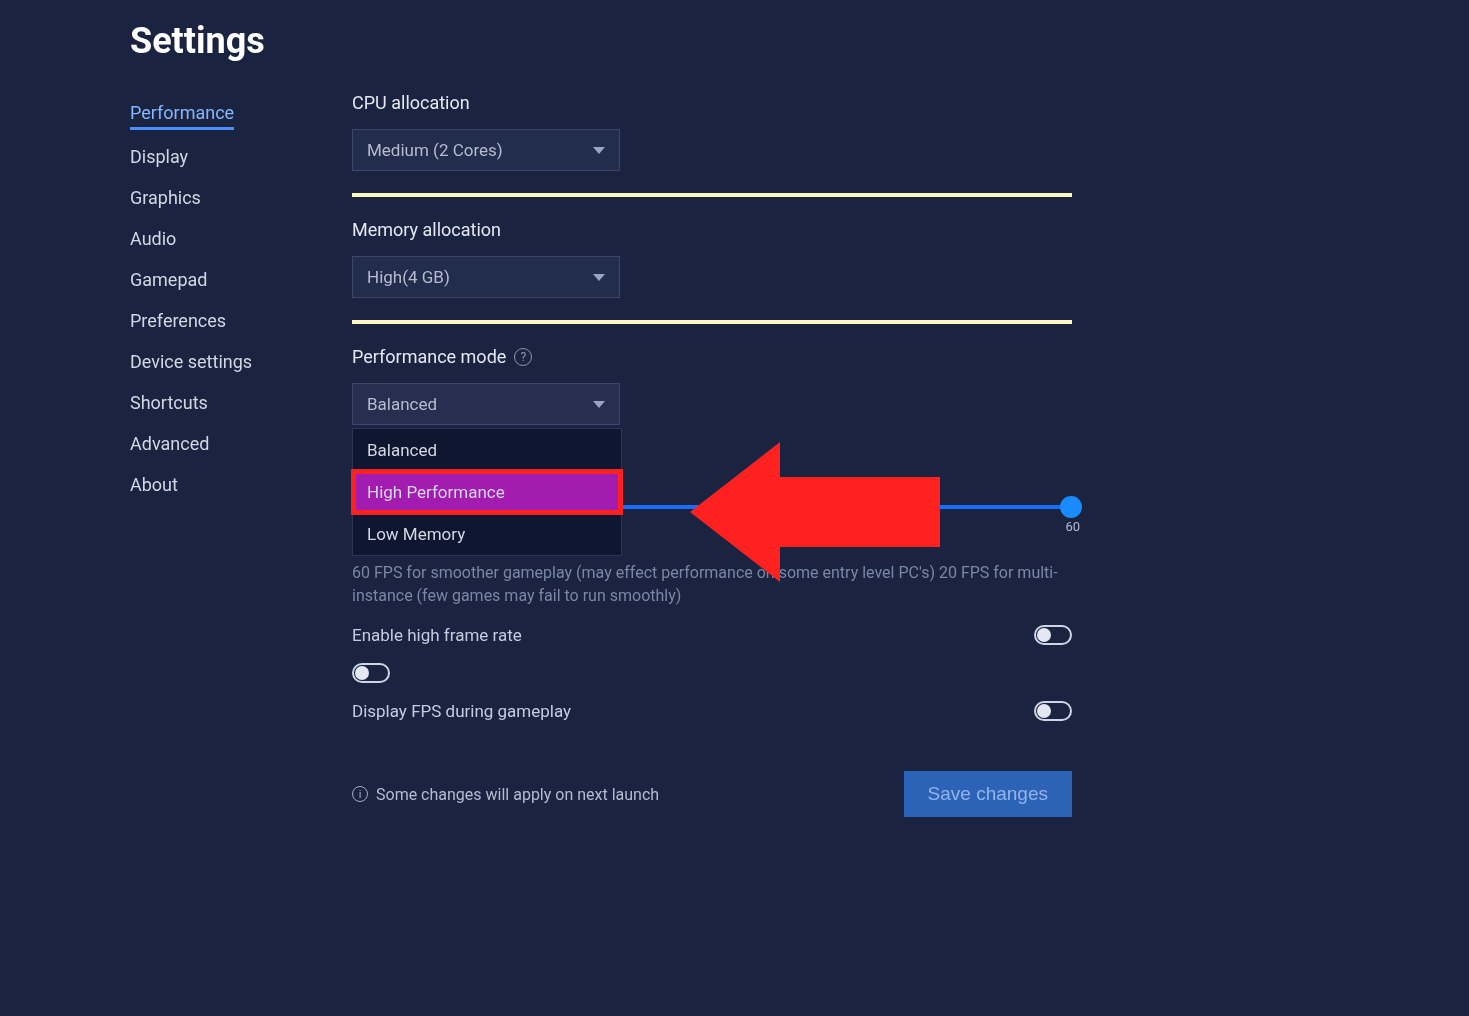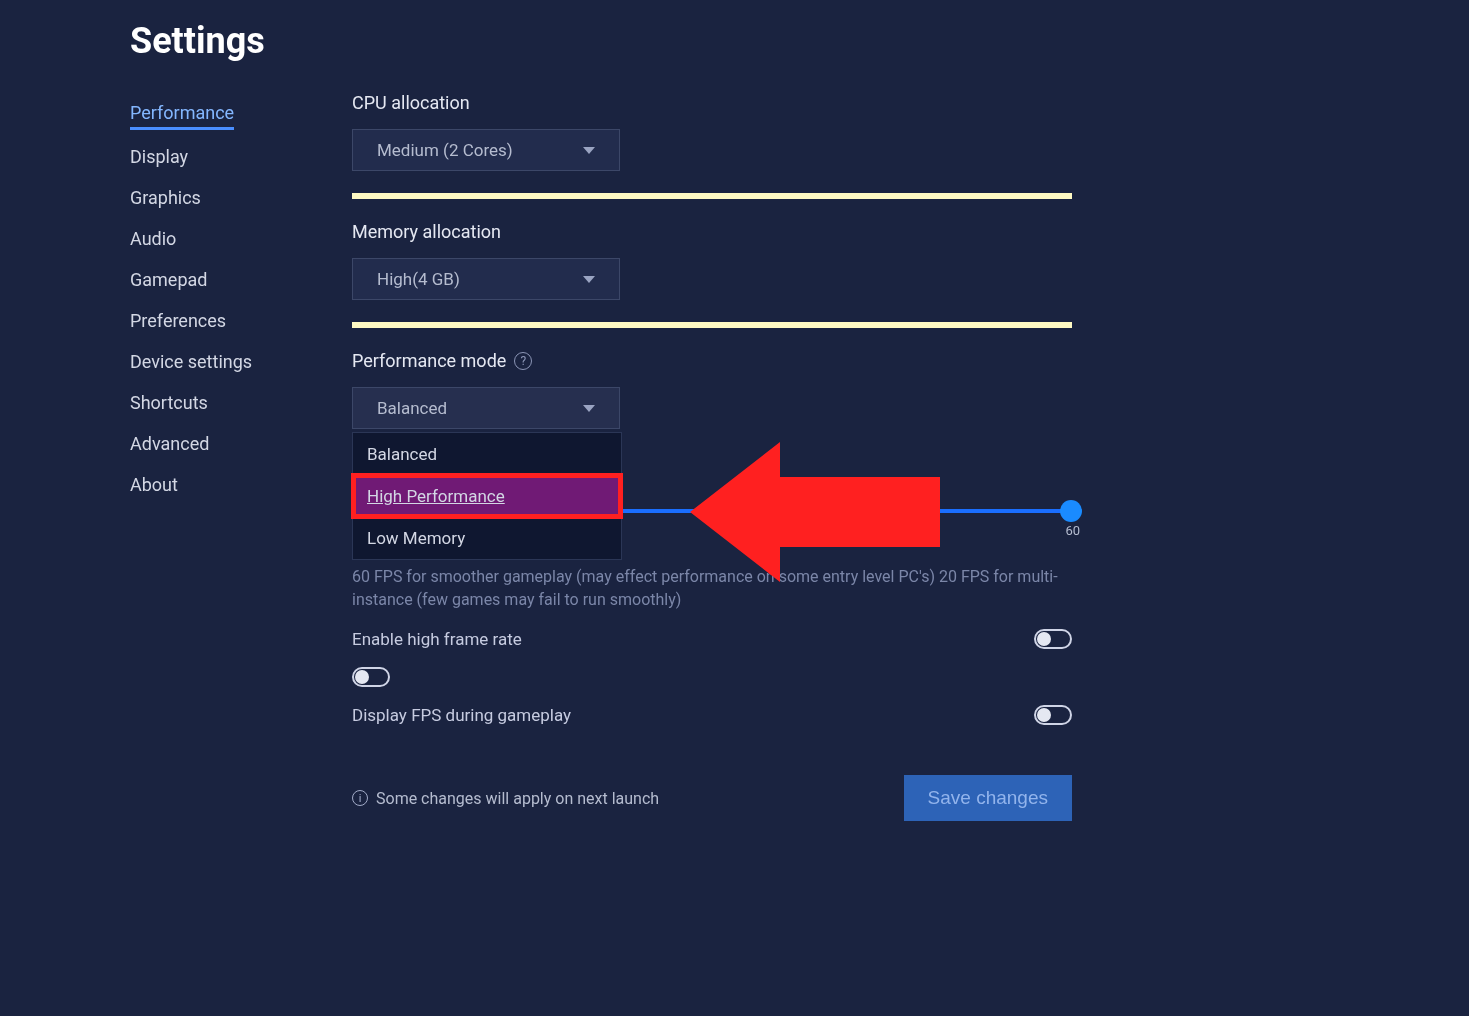--- a/index.html
+++ b/index.html
@@ -41,21 +41,21 @@
   padding-bottom:4px;
   margin-bottom:6px;
 }
 .main {
   flex:1;
   max-width:720px;
 }
 .section {
   padding-bottom:22px;
   margin-bottom:22px;
-  border-bottom:6px solid #fef9c3;
+  border-bottom:4px solid #fef9c3;
 }
 .label {
   font-size:18px;
   color:#e5e8f2;
   margin-bottom:16px;
   display:flex;
   align-items:center;
   gap:8px;
 }
 .sublabel {
@@ -66,21 +66,21 @@
 }
 .dropdown {
   position:relative;
   width:268px;
   height:42px;
   border:1px solid #3c4768;
   background:#222c4d;
   display:flex;
   align-items:center;
   justify-content:space-between;
-  padding:0 24px;
+  padding:0 14px;
   font-size:17px;
   color:#b5bccf;
   cursor:pointer;
 }
 .chevron {
   width:0;height:0;
   border-left:6px solid transparent;
   border-right:6px solid transparent;
   border-top:7px solid #9aa4c2;
 }
@@ -92,24 +92,23 @@
   border:1px solid #2b3656;
   z-index:5;
 }
 .dropdown-option {
   padding:11px 14px;
   font-size:17px;
   color:#d3d7e4;
   cursor:pointer;
 }
 .dropdown-option.highlighted {
-  background:#701a75;
+  background:#a21caf;
   outline:5px solid #ff2020;
   outline-offset:-3px;
-  text-decoration:underline;
 }
 .help-icon {
   display:inline-flex;
   width:18px;height:18px;
   border:1.5px solid #8b95b6;
   border-radius:50%;
   align-items:center;justify-content:center;
   font-size:12px;color:#8b95b6;
 }
 .slider-area {

